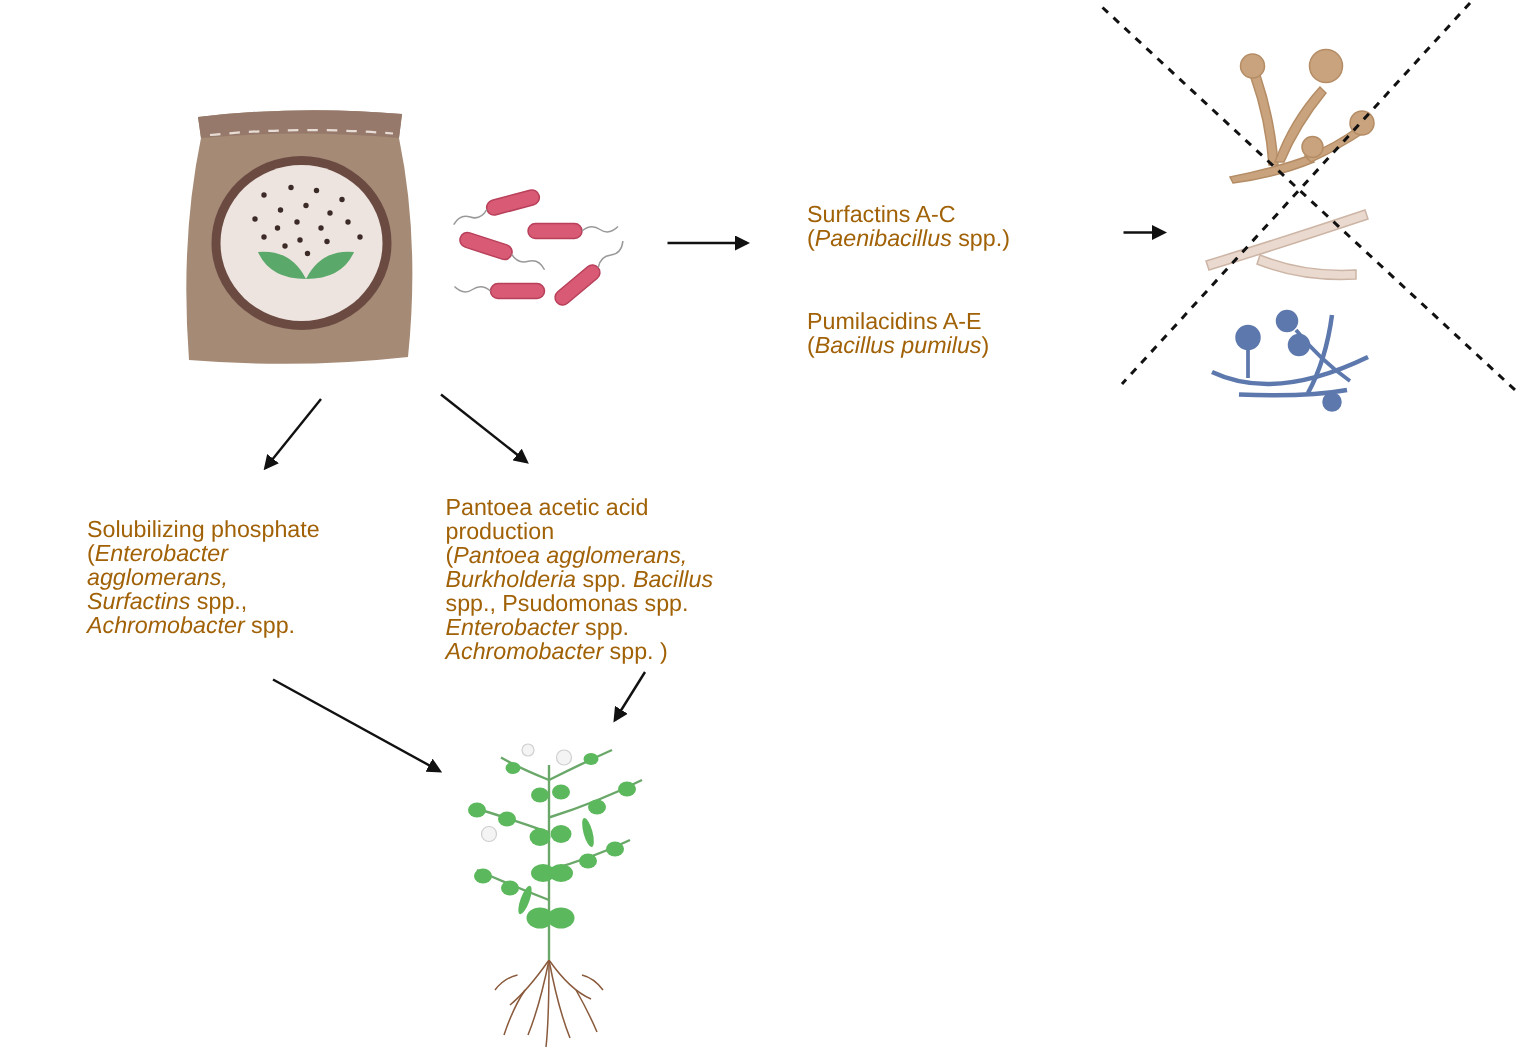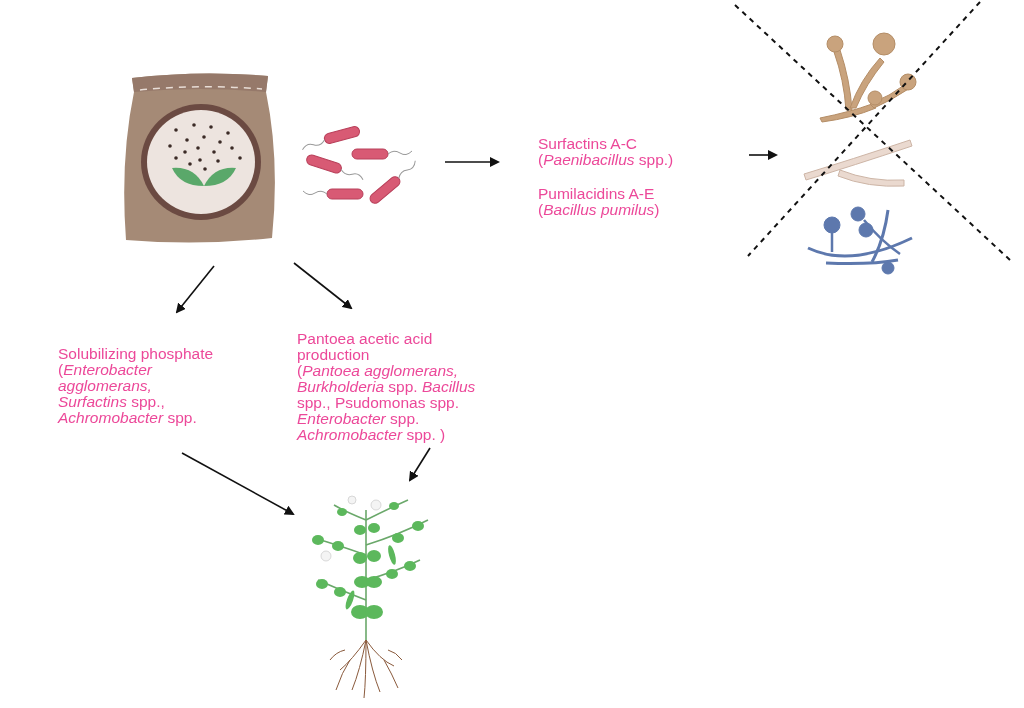--- a/index.html
+++ b/index.html
@@ -1,17 +1,17 @@
 <!DOCTYPE html>
 <html><head>
 <meta charset="utf-8">
 <style>
   html, body { margin:0; padding:0; background:#ffffff; }
   body { width:1024px; height:708px; position:relative; overflow:hidden; font-family:"Liberation Sans", sans-serif; color:#111; }
-  .txt { position:absolute; font-size:15.5px; line-height:16px; color:#ec4899; white-space:nowrap; }
+  .txt { position:absolute; font-size:15.5px; line-height:16px; color:#a16207; white-space:nowrap; }
   .txt i { font-style:italic; }
   svg.layer { position:absolute; left:0; top:0; }
 </style>
 </head>
 <body>
 
 <svg class="layer" width="1024" height="708" viewBox="0 0 1024 708">
   <defs>
     <marker id="ah" markerWidth="10" markerHeight="10" refX="8" refY="5" orient="auto" markerUnits="userSpaceOnUse">
       <path d="M0,0 L10,5 L0,10 z" fill="#111"></path>
@@ -156,21 +156,21 @@
         <circle cx="376" cy="505" r="5"></circle>
         <circle cx="352" cy="500" r="4"></circle>
     </g>
   </g>
 </svg>
 
 <div class="txt" style="left:538px;top:136px;">
   <div>Surfactins A-C</div>
   <div><span>(</span><i>Paenibacillus</i><span> spp.)</span></div>
 </div>
-<div class="txt" style="left:538px;top:186px;">
+<div class="txt" style="left:538px;top:207px;">
   <div>Pumilacidins A-E</div>
   <div><span>(</span><i>Bacillus pumilus</i><span>)</span></div>
 </div>
 
 <div class="txt" style="left:12px;top:346px;margin-left:46px;">
   <div>Solubilizing phosphate</div>
   <div><span>(</span><i>Enterobacter</i><span></span></div>
   <div><span></span><i>agglomerans,</i><span></span></div>
   <div><span></span><i>Surfactins</i><span> spp.,</span></div>
   <div><span></span><i>Achromobacter</i><span> spp.</span></div>

